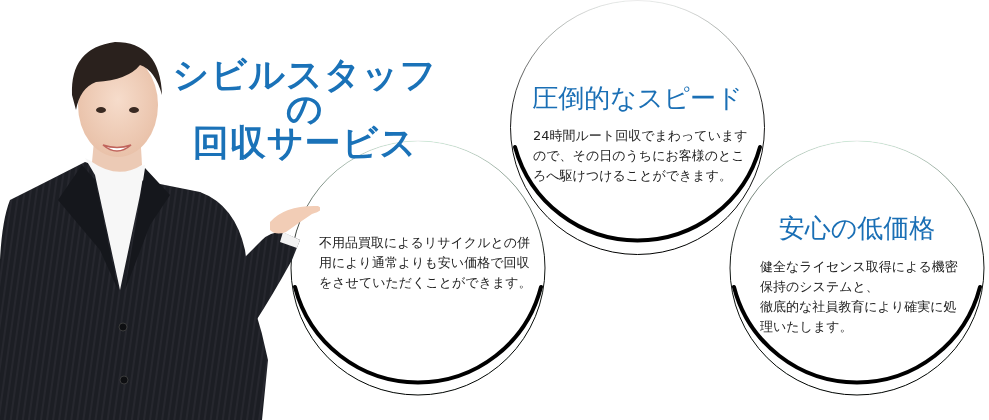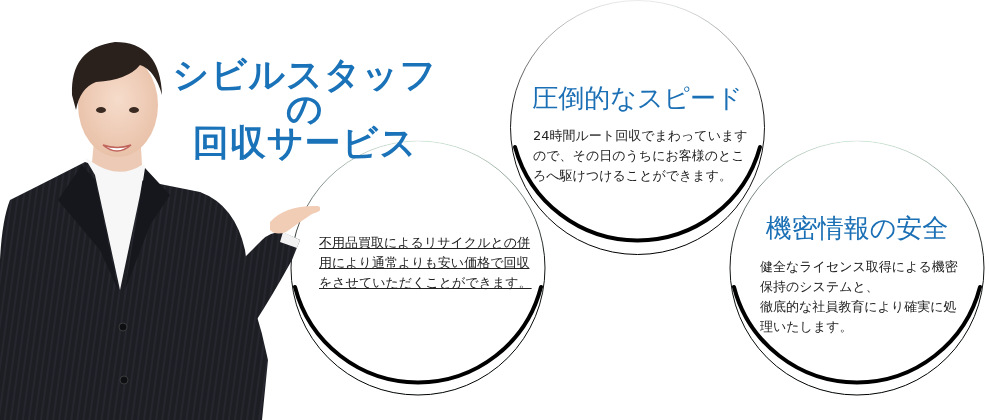--- a/index.html
+++ b/index.html
@@ -17,21 +17,21 @@
     .bubble p { margin: 0; font-size: 13px; line-height: 20px; color: #222;
                 text-align: left; white-space: pre-line; }
 
     #bubble-speed { left: 511px; top: 1px; width: 253px; height: 253px; }
     #bubble-price { left: 291px; top: 141px; width: 254px; height: 254px; }
     #bubble-security { left: 730px; top: 141px; width: 254px; height: 254px; }
 
     #bubble-speed .content { top: 80px; }
     #bubble-speed p { margin: 10px 0 0 22px; }
     #bubble-price .content { top: 78px; }
-    #bubble-price p { margin: 14px 0 0 28px; text-decoration: underline; }
+    #bubble-price p { margin: 14px 0 0 28px; }
     #bubble-security .content { top: 70px; }
     #bubble-security p { margin: 12px 0 0 30px; font-family: Liberation Mono, monospace; }
 
     
     .main-title { position: absolute; left: 170px; top: 58px; width: 270px;
                   text-align: center; color: #1a72b8; font-weight: bold;
                   font-size: 36px; line-height: 34px; letter-spacing: 1px; }
 
     
     .woman { position: absolute; left: 0; top: 0; width: 320px; height: 420px; }
@@ -67,21 +67,21 @@
         <linearGradient id="gSec" x1="0" y1="0" x2="0" y2="1">
           <stop offset="0" stop-color="#000" stop-opacity="0.08"></stop>
           <stop offset="0.45" stop-color="#000" stop-opacity="0.9"></stop>
           <stop offset="1" stop-color="#000" stop-opacity="1"></stop>
         </linearGradient>
       </defs>
       <circle cx="131" cy="131" r="127" fill="#fff" stroke="url(#gSec)" stroke-width="1"></circle>
       <path d="M 8 150 A 127 127 0 0 0 254 150" fill="none" stroke="#000" stroke-width="4" stroke-linecap="round"></path>
     </svg>
     <div class="content">
-      <h2>機密情報の安全</h2>
+      <h2>安心の低価格</h2>
       <p>健全なライセンス取得による機密
 保持のシステムと、
 徹底的な社員教育により確実に処
 理いたします。</p>
     </div>
   </div>
 
   <div class="bubble" id="bubble-price">
     <svg class="ring" width="262" height="262" viewBox="0 0 262 262">
       <defs>

